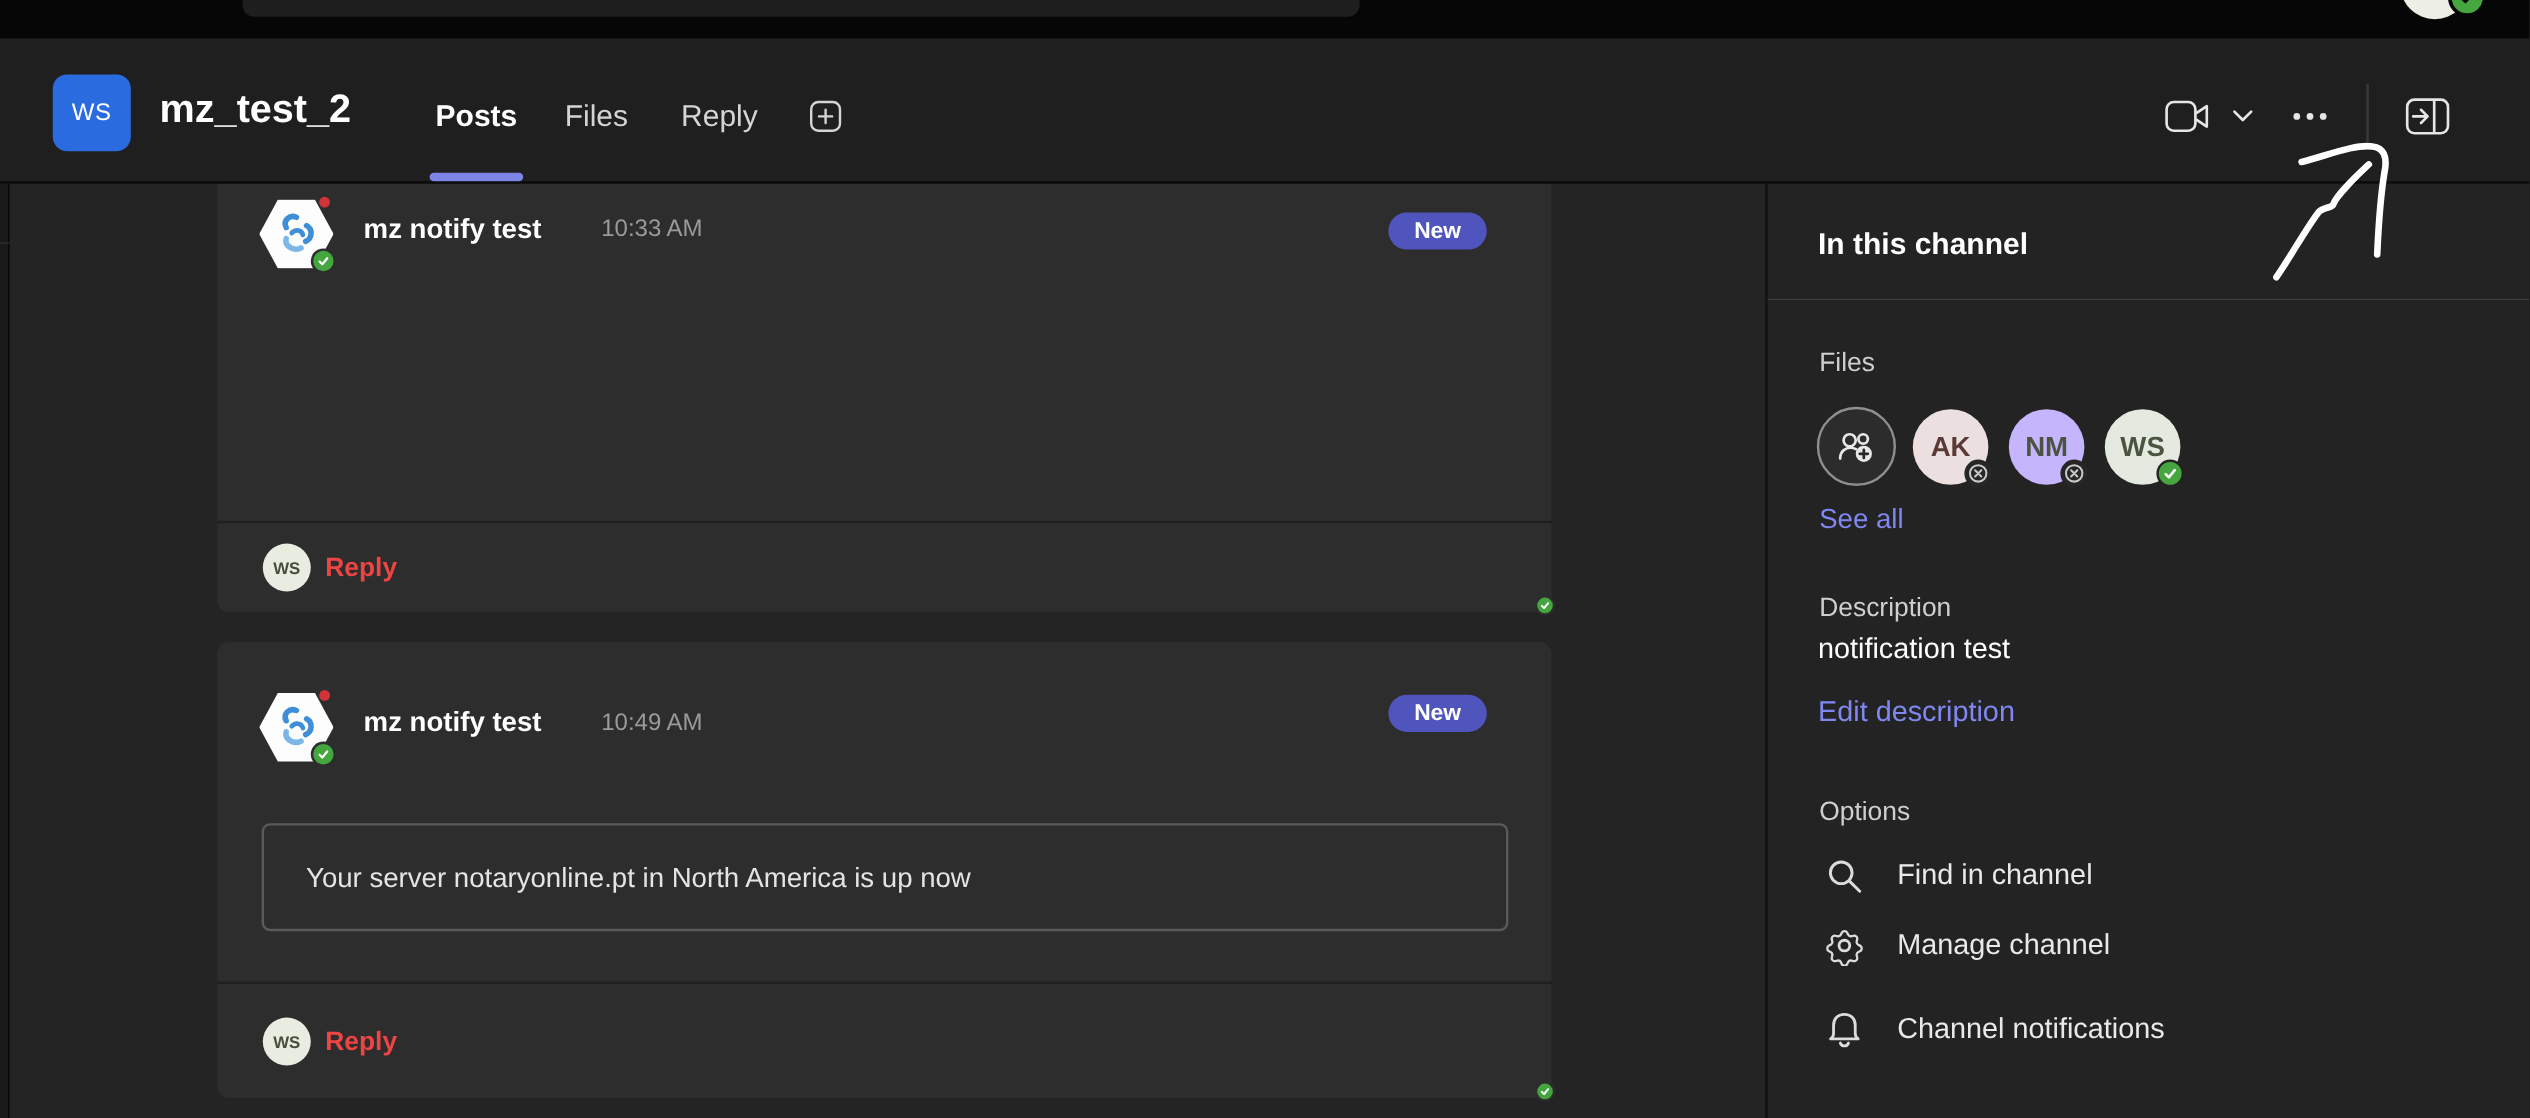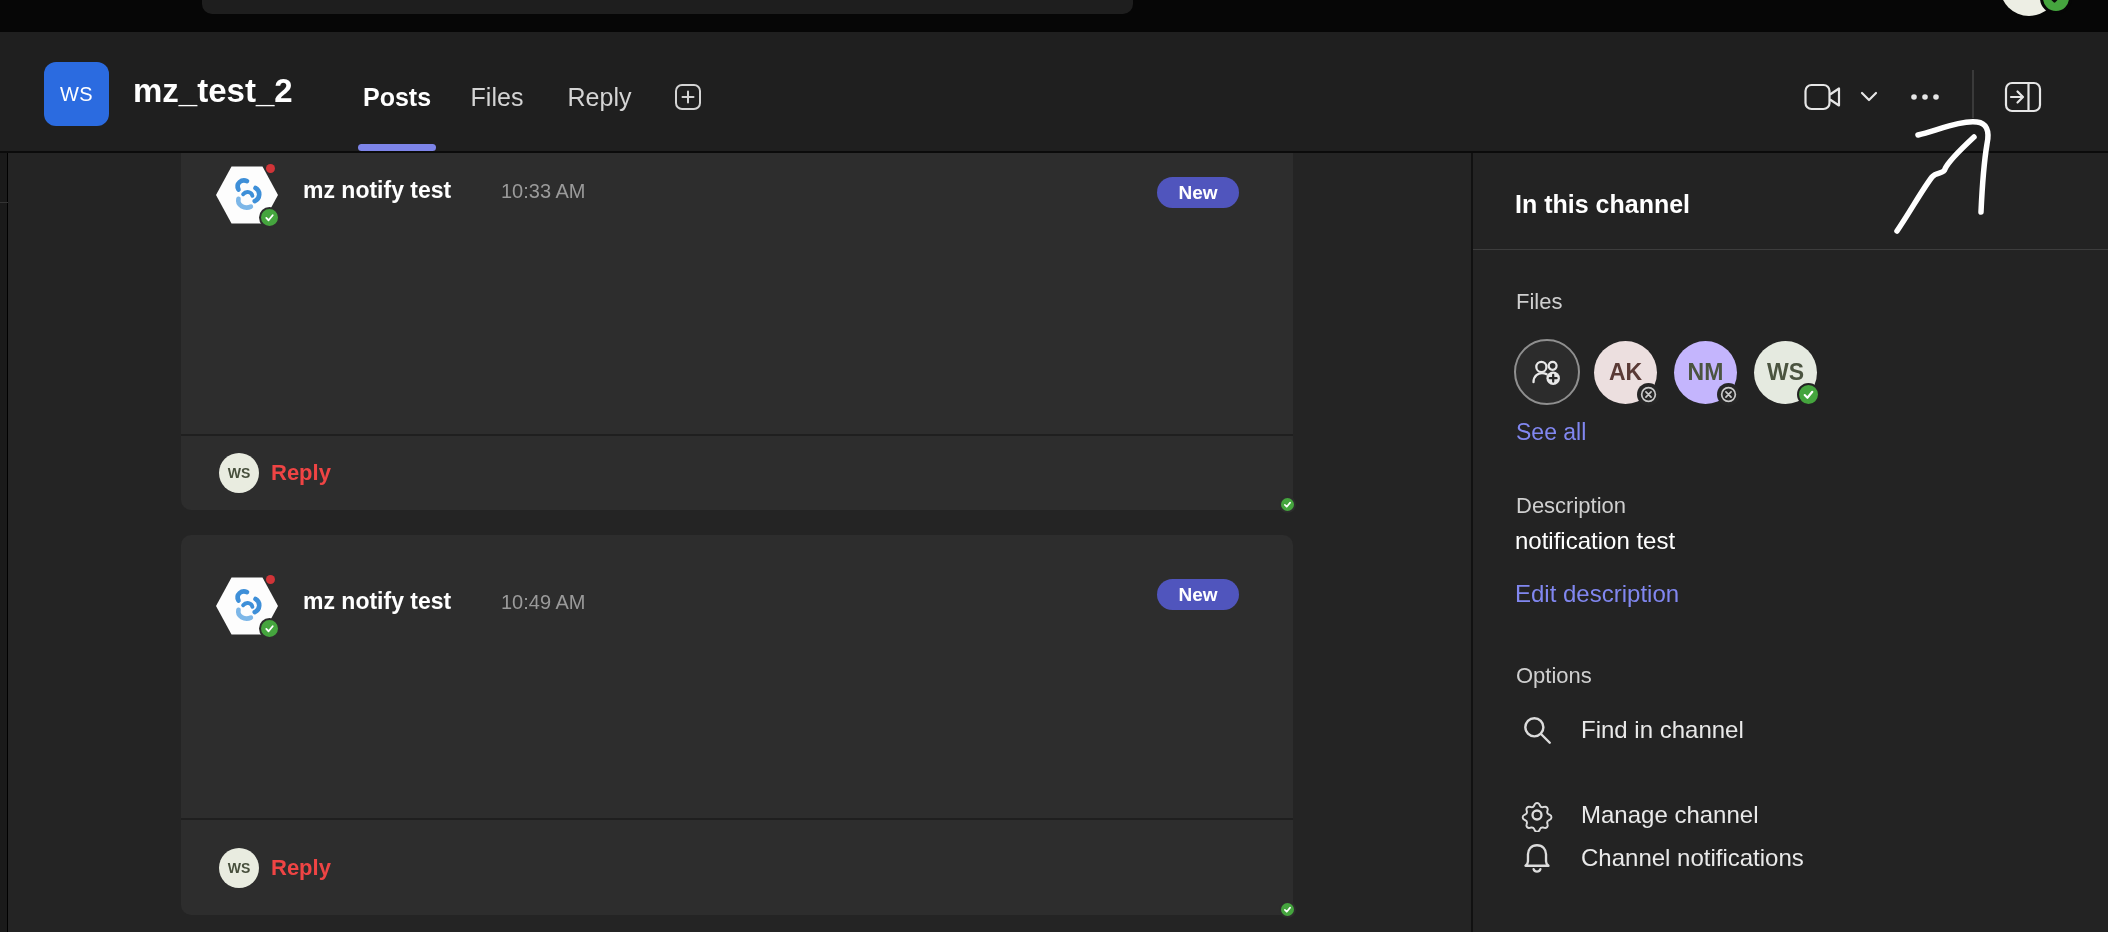--- a/index.html
+++ b/index.html
@@ -78,21 +78,21 @@
   #person-ws { left:281px; background:#e5eae0; color:#4b5440; }
   .badge-x { position:absolute; right:-3px; bottom:-2px; width:23px; height:23px; border-radius:50%; background:#262626; display:flex; align-items:center; justify-content:center; color:#c9c9c9; }
   .badge-ok { position:absolute; right:-3px; bottom:-2px; width:23px; height:23px; border-radius:50%; background:#45a53e; border:2px solid #232323; display:flex; align-items:center; justify-content:center; }
   .panel-link { position:absolute; color:#8187f0; cursor:default; }
   #see-all { left:43px; top:266px; font-size:23px; }
   #desc-label { top:340px; }
   #desc-value { position:absolute; left:42px; top:374px; font-size:24px; color:#fff; }
   #edit-desc { left:42px; top:427px; font-size:24px; }
   #options-label { top:510px; }
   .option-row { position:absolute; left:36px; width:560px; height:50px; display:flex; align-items:center; cursor:default; }
-  #opt-find { top:552px; } #opt-manage { top:637px;text-align:center; } #opt-notif { top:680px; }
+  #opt-find { top:552px; } #opt-manage { top:610px;text-align:center; } #opt-notif { top:680px; }
   .option-icon { margin-left:11px; width:34px; height:34px; color:#dcdcdc; flex:none; }
   .option-text { margin-left:27px; font-size:24px; color:#e9e9e9; }
 
   
   #annotation { position:absolute; left:1855px; top:90px; z-index:9; pointer-events:none; }
 
   svg { display:block; }
 </style>
 </head>
 <body>
@@ -205,20 +205,23 @@
           <div class="bot-reddot"></div>
           <div class="presence-ok">
             <svg width="11" height="11" viewBox="0 0 12 12">
                 <path d="M2.5 6.5 L5 9 L9.5 3.5" stroke="#fff" stroke-width="2" fill="none" stroke-linecap="round" stroke-linejoin="round"></path>
               </svg>
           </div>
         </div>
         <div class="msg-name">mz notify test</div>
         <div class="msg-time">10:49 AM</div>
         <div class="new-badge">New</div>
+        <div class="msg-box">
+          <div class="msg-box-text">Your server notaryonline.pt in North America is up now</div>
+        </div>
         <div class="card-divider"></div>
         <div class="reply-row">
           <div class="reply-avatar">WS</div>
           <div class="reply-presence">
             <svg width="9" height="9" viewBox="0 0 12 12" style="position:absolute;left:2px;top:2px;">
                 <path d="M2.5 6.5 L5 9 L9.5 3.5" stroke="#fff" stroke-width="2.2" fill="none" stroke-linecap="round" stroke-linejoin="round"></path>
               </svg>
           </div>
           <div class="reply-label">Reply</div>
         </div>

